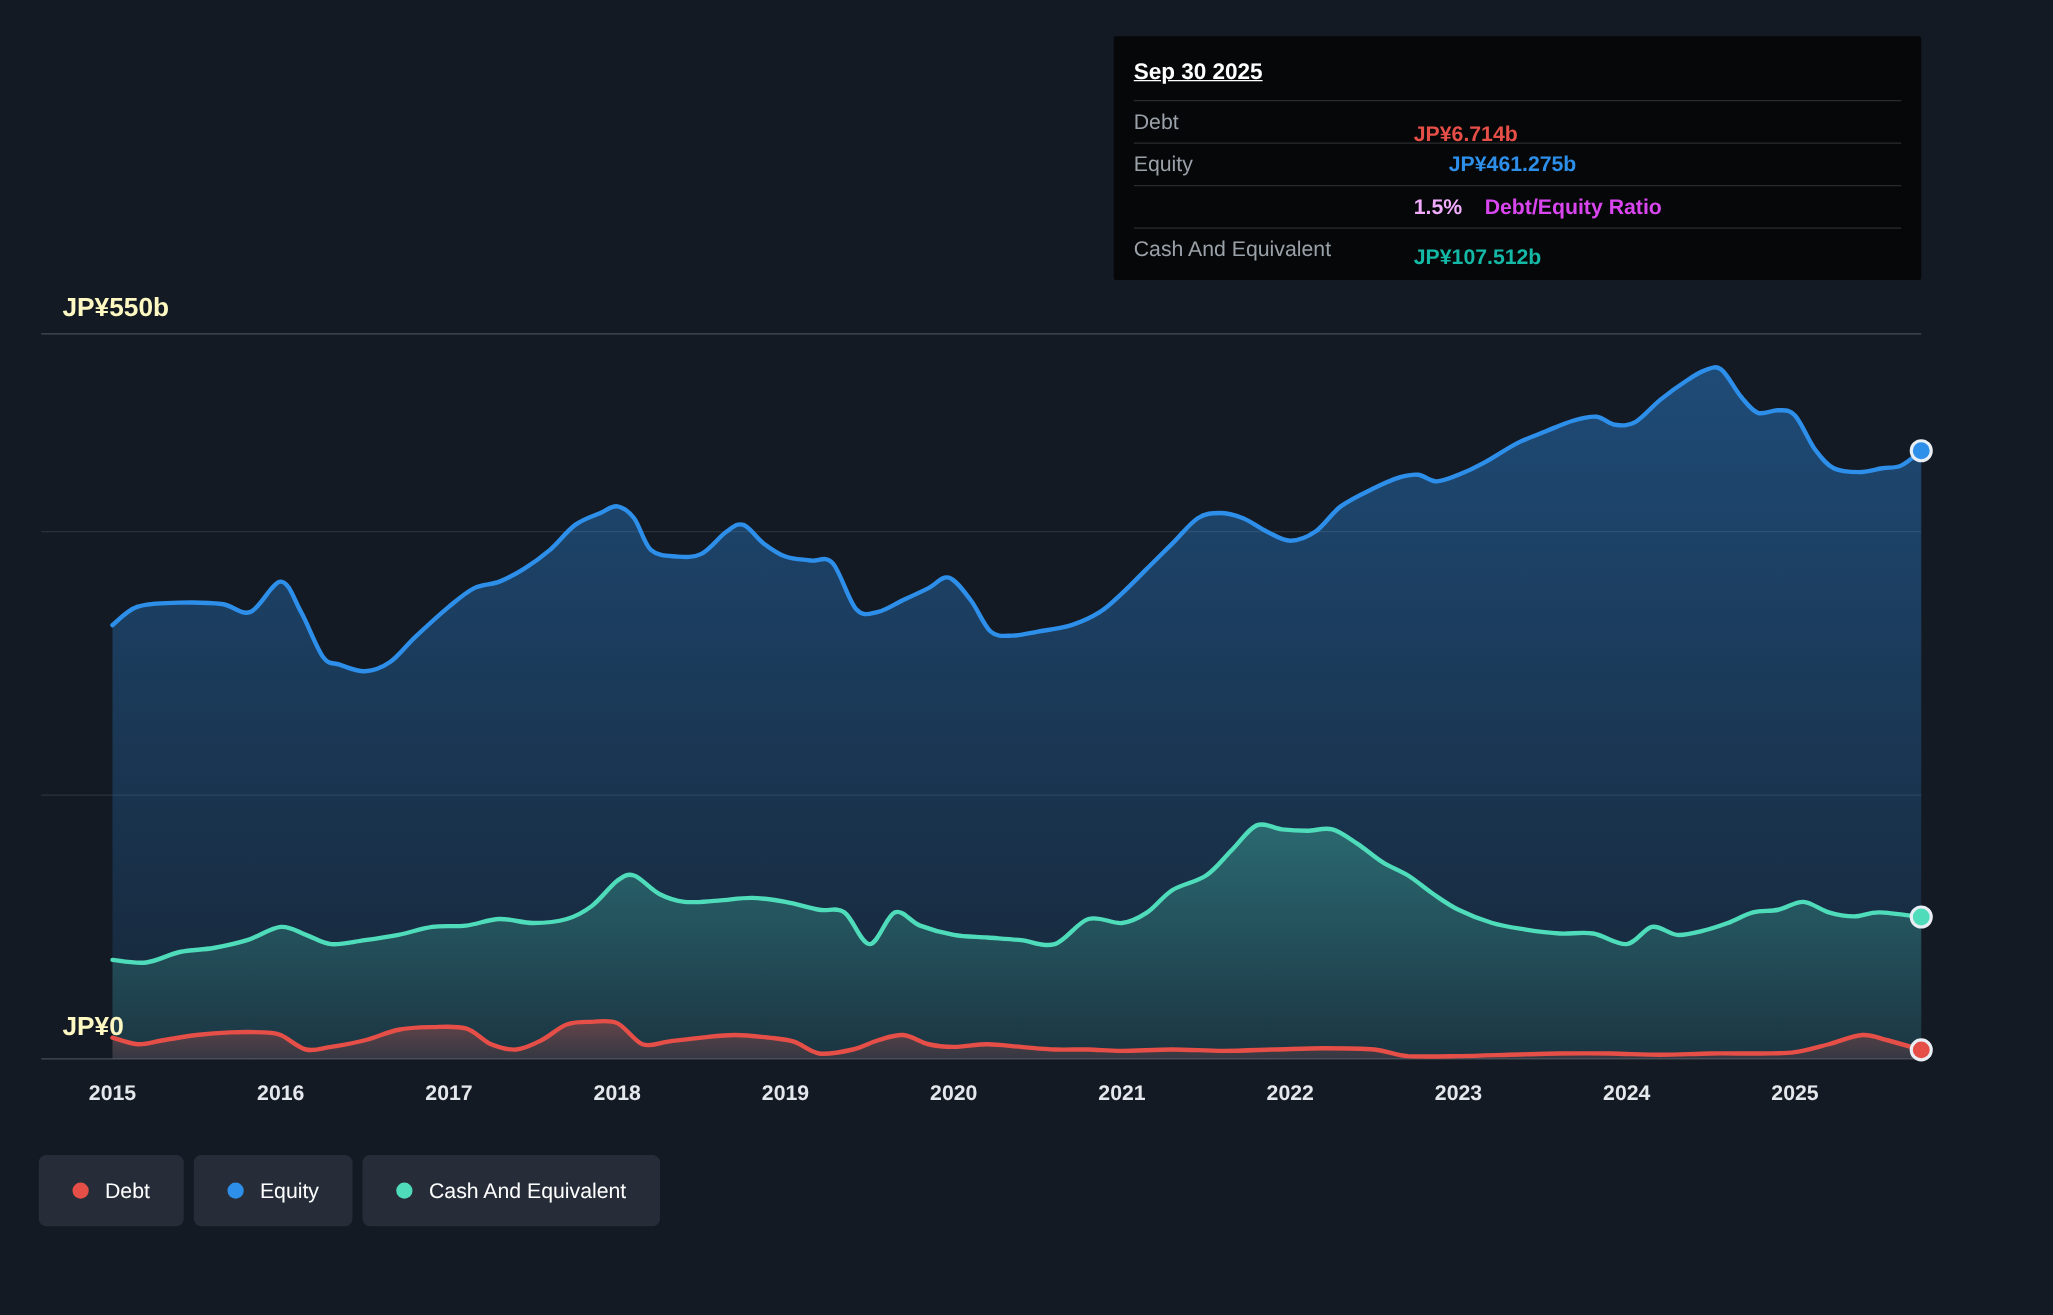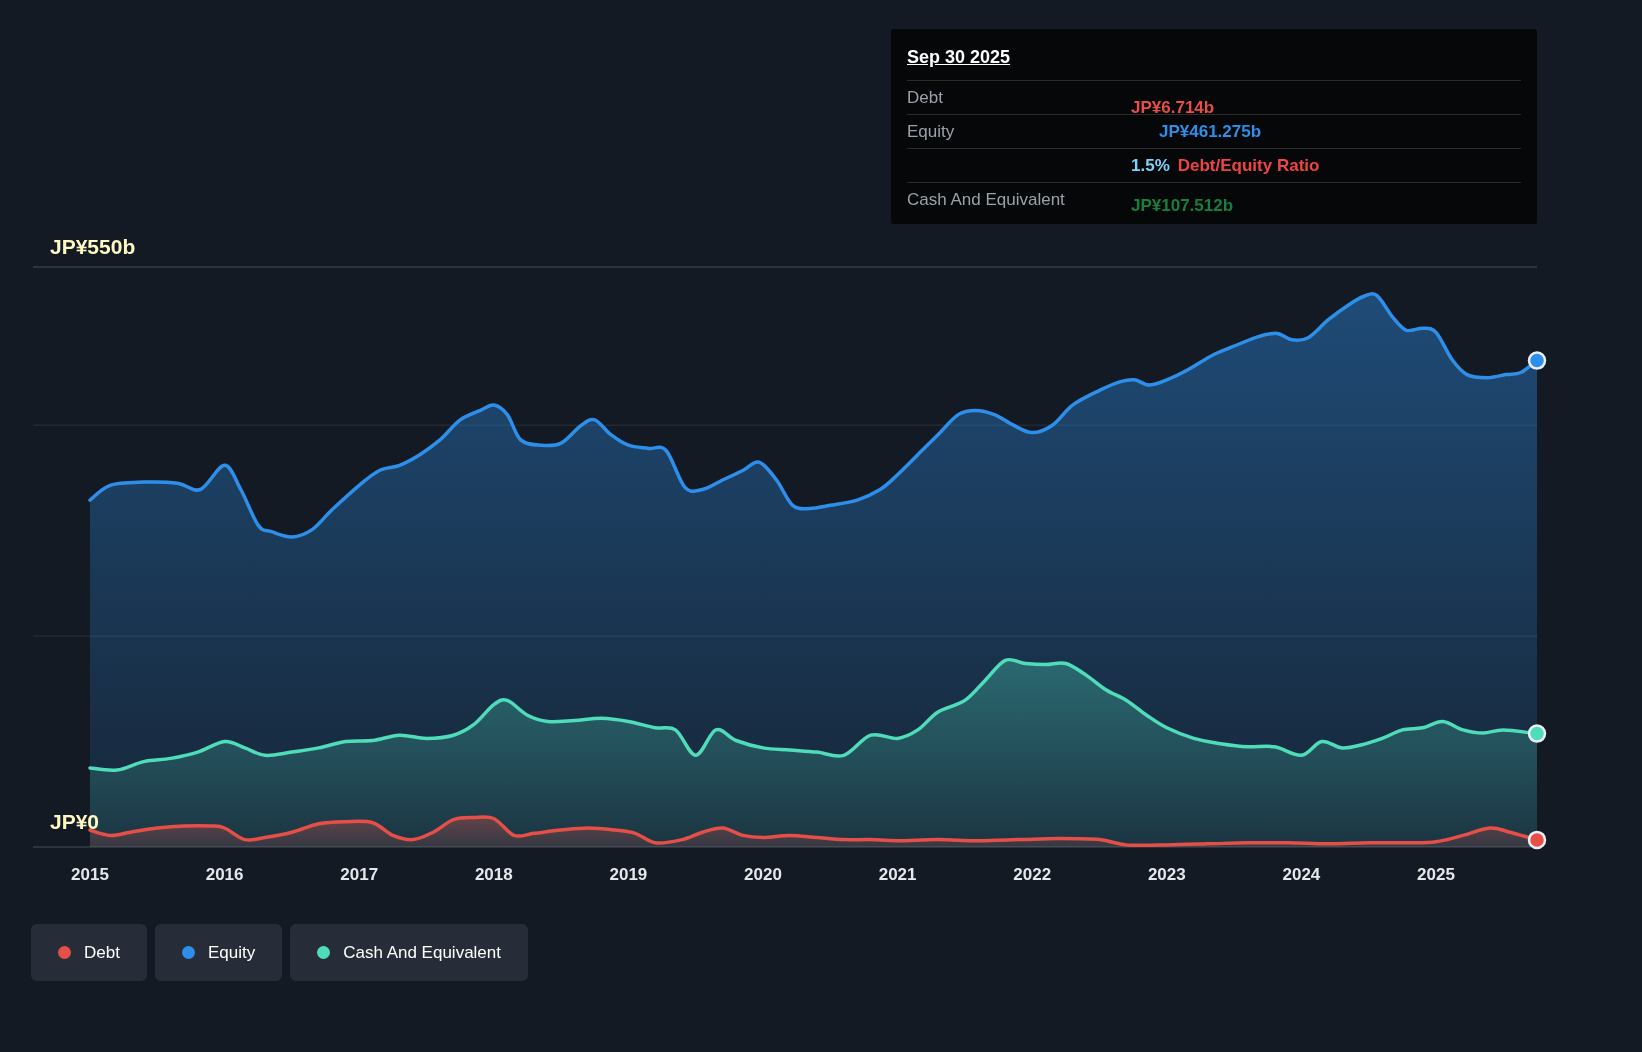--- a/index.html
+++ b/index.html
@@ -8,22 +8,22 @@
   #chart-svg{position:absolute;left:0;top:0;}
   .ylabel{position:absolute;left:50px;color:#fef9c3;font-size:21px;font-weight:600;}
   .ylabel.top{top:235px;}
   .ylabel.bottom{top:810px;text-align:right;}
   .tooltip{position:absolute;left:891px;top:29px;width:646px;background:#060708;
            padding:10px 16px 8px;box-sizing:border-box;border-radius:2px;}
   .tt-title{color:#ffffff;font-size:18px;font-weight:700;padding:8px 0 12px;text-decoration:underline;}
   .tt-row{display:flex;align-items:center;height:33px;border-top:1px solid rgba(255,255,255,0.15);}
   .tt-label{flex:0 0 224px;color:#9aa1a9;font-size:17px;font-weight:400;}
   .tt-value{font-size:17px;font-weight:700;}
-  .tt-ratio-val{color:#7dd3fc;font-size:17px;font-weight:700;margin-right:8px;}
-  .tt-ratio-label{color:#ef4444;font-size:17px;font-weight:600;}
+  .tt-ratio-val{color:#f0abfc;font-size:17px;font-weight:700;margin-right:18px;}
+  .tt-ratio-label{color:#d946ef;font-size:17px;font-weight:600;}
   .legend{position:absolute;left:31px;top:924px;display:flex;gap:8px;}
   .pill{display:flex;align-items:center;gap:13px;height:57px;padding:0 27px;background:#262d39;
         border-radius:6px;color:#ffffff;font-size:17px;cursor:pointer;}
   .dot{width:13px;height:13px;border-radius:50%;flex:0 0 13px;}
 </style>
 </head>
 <body>
 
 <div class="stage">
 
@@ -82,21 +82,21 @@
       <span class="tt-value" style="color: rgb(45, 143, 234); margin-left: 28px;">JP¥461.275b</span>
     </div>
     <div class="tt-row">
       <span class="tt-label"></span>
       <span>
         <span class="tt-ratio-val">1.5%</span><span class="tt-ratio-label">Debt/Equity Ratio</span>
       </span>
     </div>
     <div class="tt-row">
       <span class="tt-label">Cash And Equivalent</span>
-      <span class="tt-value" style="color: #15803d; margin-top: 12px;">JP¥107.512b</span>
+      <span class="tt-value" style="color: #14b8a6; margin-top: 12px;">JP¥107.512b</span>
     </div>
   </div>
 
   <div class="legend">
     <div class="pill">
       <span class="dot" style="background: rgb(230, 79, 71);"></span>
       <span>Debt</span>
     </div>
     <div class="pill">
       <span class="dot" style="background: rgb(45, 143, 234);"></span>

